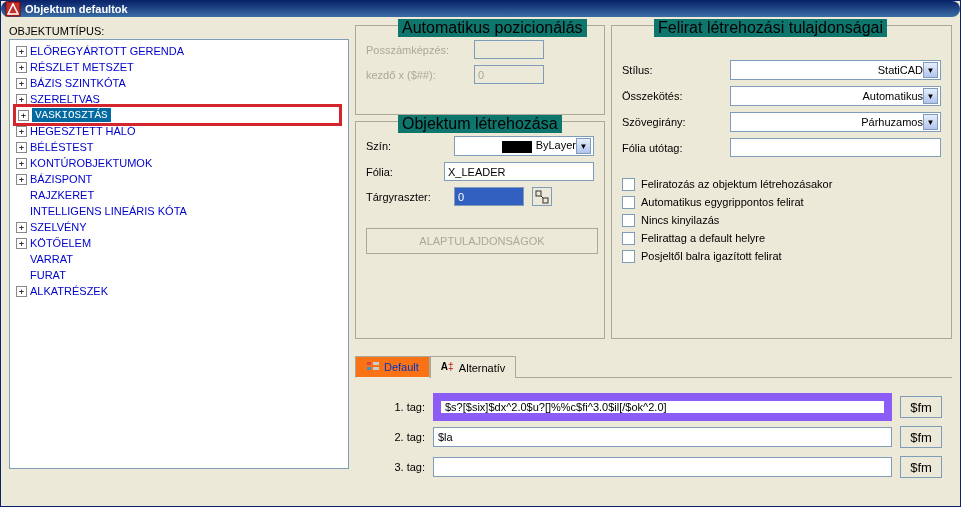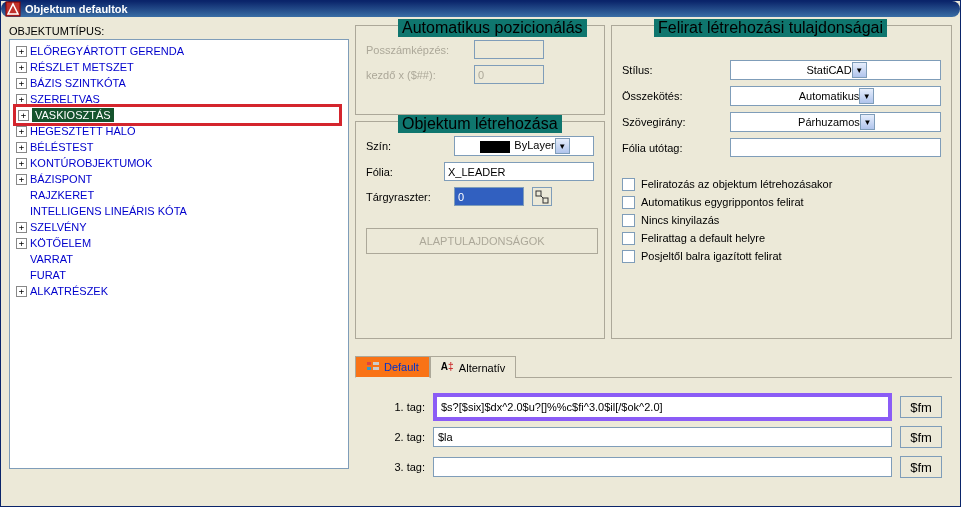--- a/index.html
+++ b/index.html
@@ -76,23 +76,24 @@
   }
   .tree-item.selected {
     border: 3px solid #d4252d;
     padding: 0 2px;
     height: 22px;
     margin: -3px 0 -3px -3px;
     position: relative;
     z-index: 2;
   }
   .tree-item.selected .label {
-    background: #14532d;
+    background: #0369a1;
     color: #fff;
     padding: 1px 3px;
+    font-family: Liberation Mono, monospace;
   }
   .right-panel {
     flex: 1;
     display: flex;
     flex-direction: column;
     gap: 4px;
   }
   .top-groups {
     display: flex;
     gap: 6px;
@@ -145,21 +146,21 @@
     color: #aca899 !important;
   }
   .select-box {
     border: 1px solid #7f9db9;
     background: #fff;
     height: 20px;
     display: flex;
     align-items: center;
     padding: 0 2px 0 4px;
     font-size: 11px;
-    justify-content: center;
+    justify-content: flex-end;
   }
   .select-box .arrow {
     width: 15px; height: 16px;
     background: linear-gradient(#e6eefc,#b0c4ec);
     border: 1px solid #7f9db9;
     display: flex; align-items: center; justify-content: center;
     font-size: 8px;
   }
   .color-swatch {
     width: 30px; height: 12px; background: #000; border: 1px solid #000; margin-right: 4px;
@@ -243,21 +244,21 @@
     font-size: 11px;
     font-family: inherit;
   }
   .tag-row .fm-btn {
     width: 42px; height: 22px;
     border: 1px solid #7f9db9;
     background: #ece9d8;
     font-size: 13px;
   }
   .tag-row.highlight input {
-    border: 4px solid #8b5cf6;
+    border: 8px solid #8b5cf6;
     padding: 0 4px;
     height: 28px;
     margin: -4px 0;
   }
 </style>
 </head>
 <body>
 
 <div class="window">
   <div class="titlebar">

